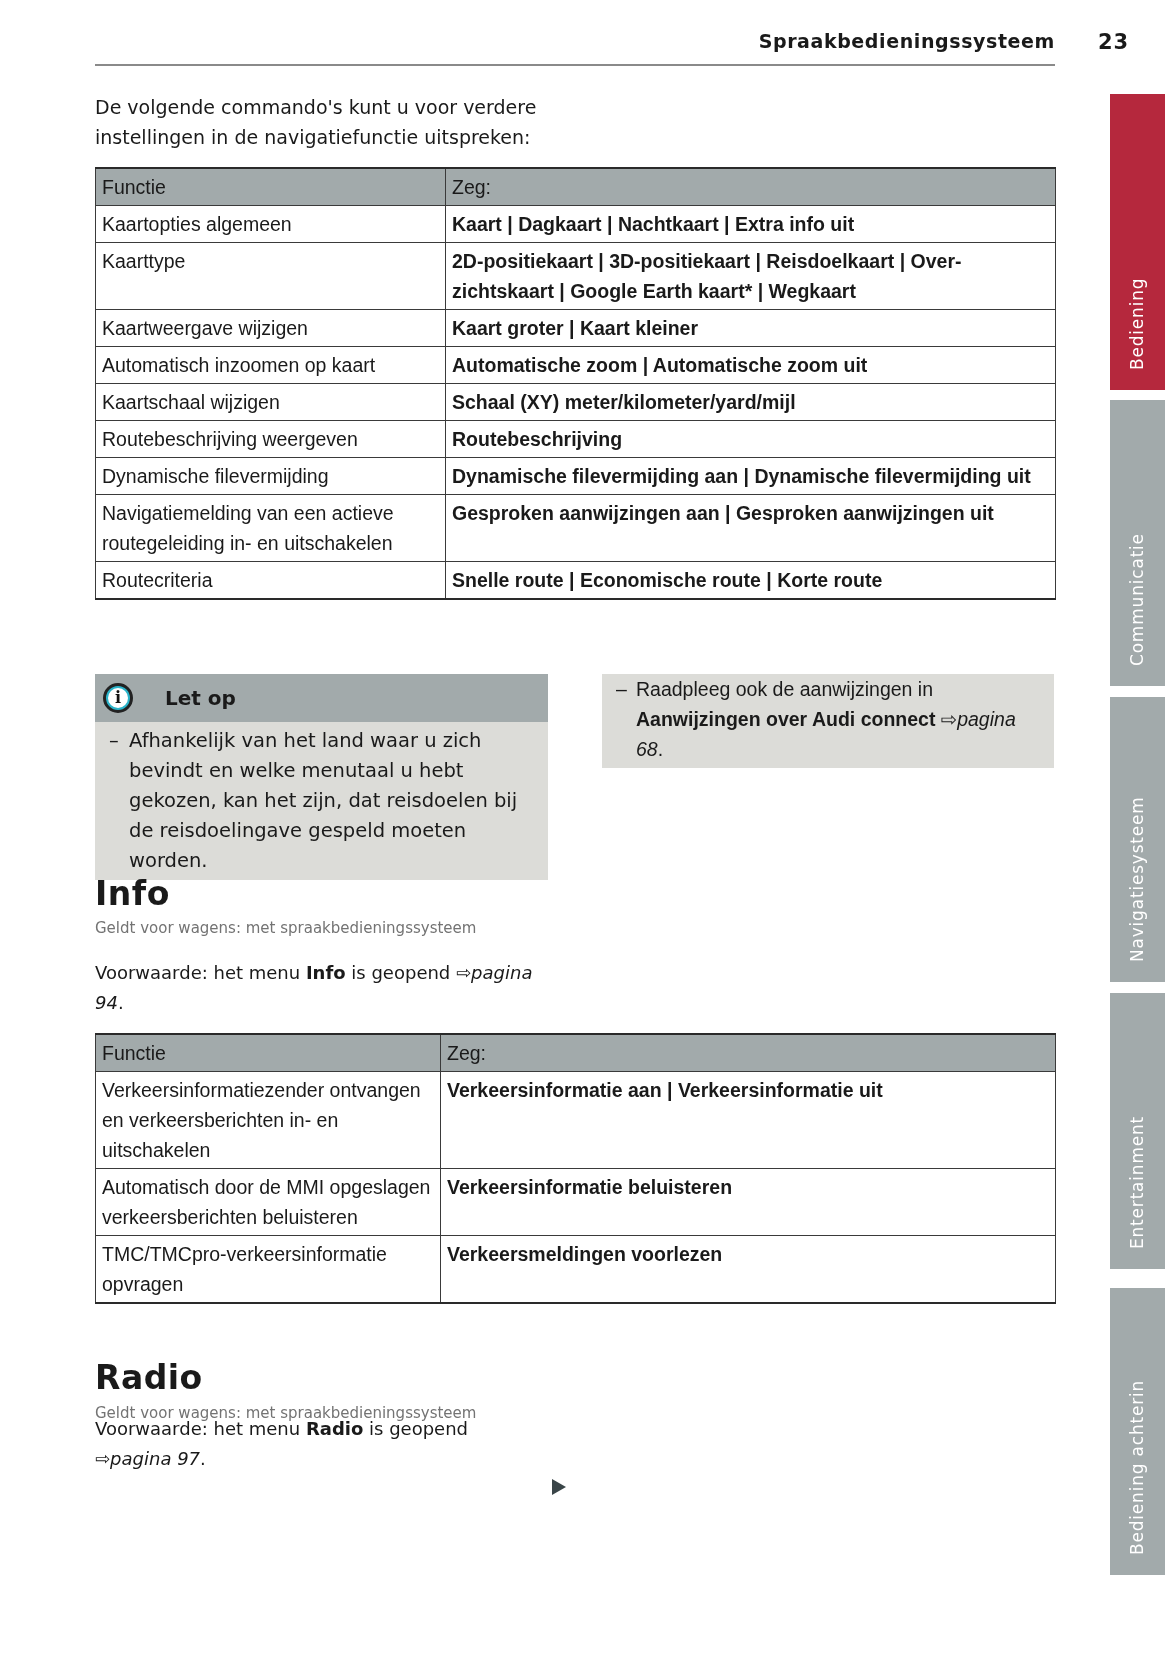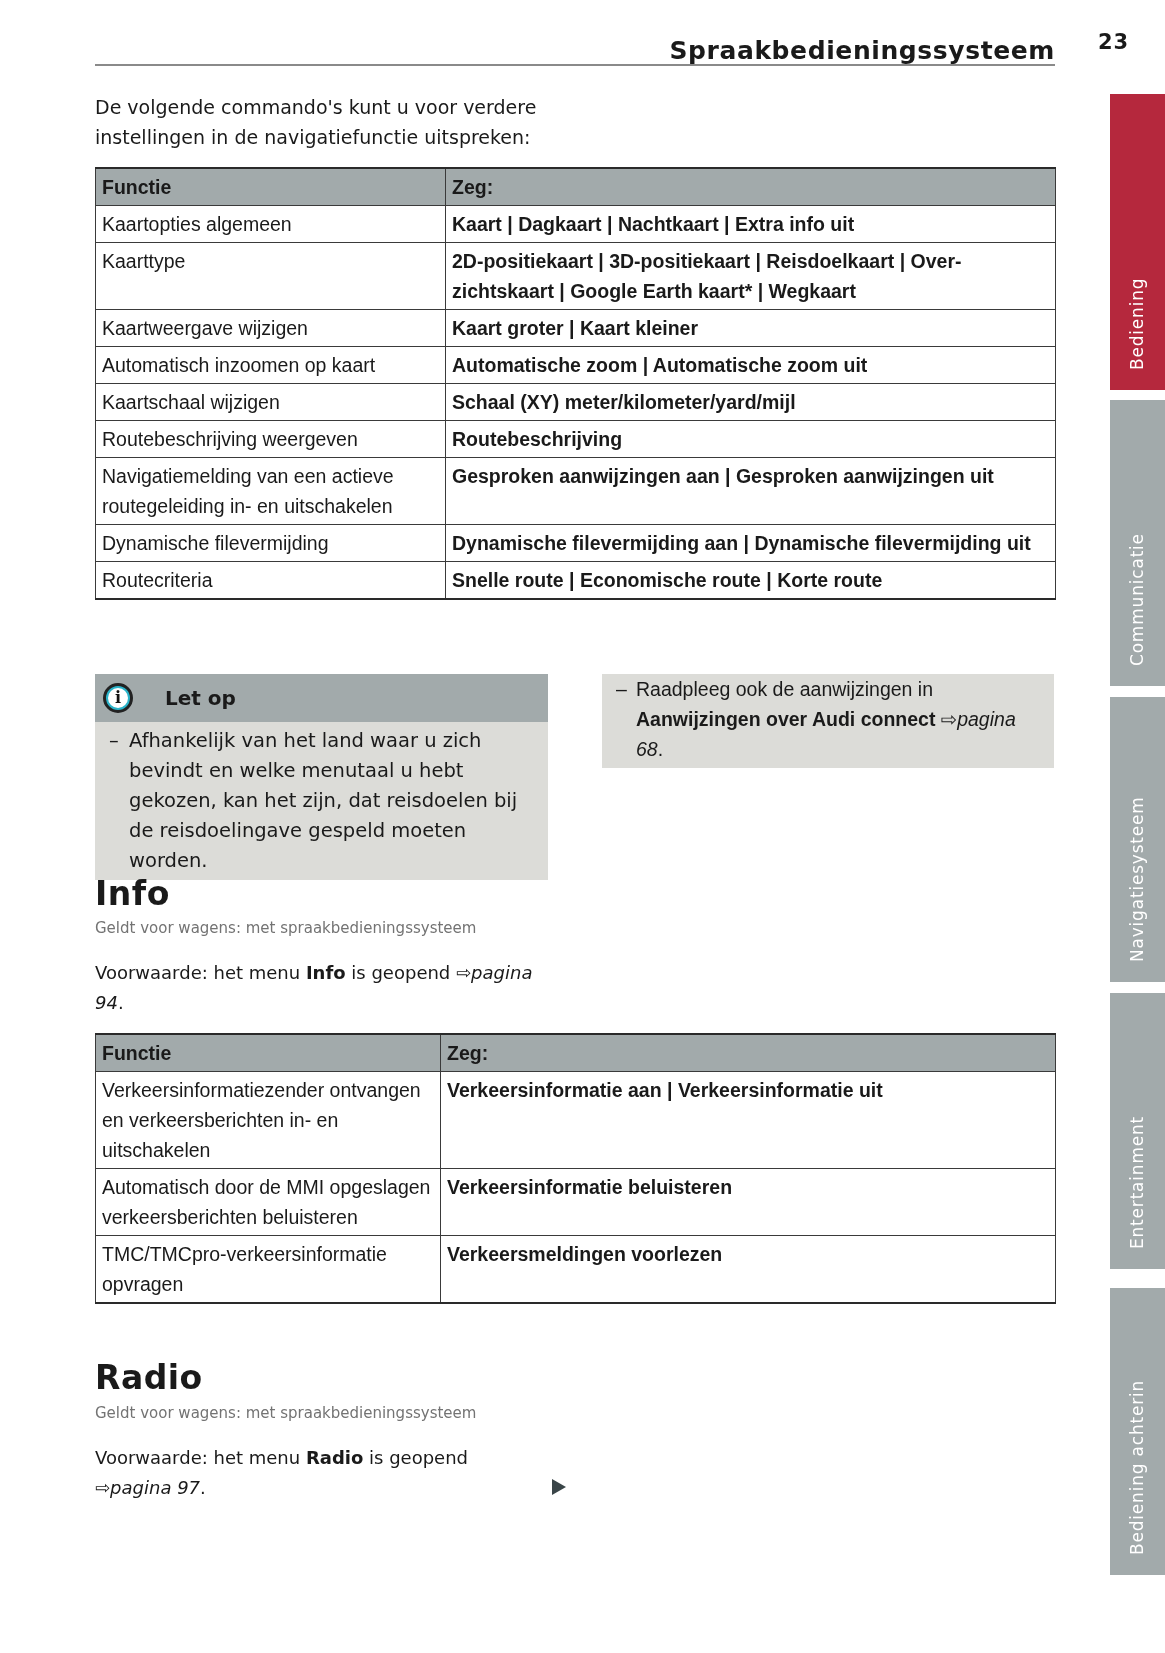--- a/index.html
+++ b/index.html
@@ -1,27 +1,27 @@
 <!DOCTYPE html>
 <html><head>
 <meta charset="utf-8">
 <style>
   html, body { margin: 0; padding: 0; }
   body {
     width: 1165px; height: 1653px; background: #ffffff; position: relative; overflow: hidden;
     font-family: "DejaVu Sans", sans-serif; color: #1a1a1a;
   }
   .header { position: absolute; left: 95px; top: 28px; width: 960px; height: 36px; border-bottom: 2px solid #8a8a8a; }
-  .header-title { position: absolute; right: 0; top: 8px; font-size: 25px; font-weight: bold; letter-spacing: 0.6px; margin-left: 8px; }
+  .header-title { position: absolute; right: 0; top: 2px; font-size: 19px; font-weight: bold; letter-spacing: 0.6px; margin-left: 8px; }
   .page-number { position: absolute; left: 1098px; top: 30px; font-size: 21px; font-weight: bold; letter-spacing: 1px; }
 
   .intro { position: absolute; left: 95px; top: 92px; width: 480px; font-size: 19px; line-height: 30px; }
 
   table.cmd { position: absolute; left: 95px; border-collapse: collapse; width: 961px; font-family: "Liberation Sans", sans-serif; font-size: 19.5px; }
-  table.cmd th { background: #a2aaab; text-align: left; font-weight: bold; padding: 3px 6px; height: 30px; border: 1px solid #3a3a3a; border-top: 2px solid #2a2a2a; margin-top: 48px; }
+  table.cmd th { background: #a2aaab; text-align: left; font-weight: normal; padding: 3px 6px; height: 30px; border: 1px solid #3a3a3a; border-top: 2px solid #2a2a2a; margin-top: 48px; }
   table.cmd td { vertical-align: top; padding: 3px 6px; line-height: 30px; border: 1px solid #3a3a3a; }
   table.cmd td.say { font-weight: bold; }
   table.cmd tr:last-child td { border-bottom: 2px solid #2a2a2a; }
   #nav-table { top: 167px; }
   #nav-table col.c1 { width: 350px; }
   #info-table { top: 1033px; }
   #info-table col.c1 { width: 345px; }
 
   .note-box { position: absolute; left: 95px; top: 674px; width: 453px; background: #dcdcd8; }
   .note-head { background: #a2aaab; height: 48px; display: flex; align-items: center; padding-left: 8px; }
@@ -87,26 +87,26 @@
       </tr>
     <tr>
         <td>Kaartschaal wijzigen</td>
         <td class="say">Schaal (XY) meter/kilometer/yard/mijl</td>
       </tr>
     <tr>
         <td>Routebeschrijving weergeven</td>
         <td class="say">Routebeschrijving</td>
       </tr>
     <tr>
+        <td>Dynamische filevermijding</td>
+        <td class="say">Dynamische filevermijding aan | Dynamische filevermijding uit</td>
+      </tr>
+    <tr>
         <td>Navigatiemelding van een actieve routegeleiding in- en uitschakelen</td>
         <td class="say">Gesproken aanwijzingen aan | Gesproken aanwijzingen uit</td>
-      </tr>
-    <tr>
-        <td>Dynamische filevermijding</td>
-        <td class="say">Dynamische filevermijding aan | Dynamische filevermijding uit</td>
       </tr>
     <tr>
         <td>Routecriteria</td>
         <td class="say">Snelle route | Economische route | Korte route</td>
       </tr>
   </tbody>
 </table>
 
 <div class="note-box">
   <div class="note-head">
@@ -161,21 +161,21 @@
       </tr>
     <tr>
         <td>TMC/TMCpro-verkeersinformatie opvragen</td>
         <td class="say">Verkeersmeldingen voorlezen</td>
       </tr>
   </tbody>
 </table>
 
 <div class="section-title" style="top:1358px;">Radio</div>
 <div class="applies" style="top:1404px;">Geldt voor wagens: met spraakbedieningssysteem</div>
-<div class="cond" style="top:1443px;">
+<div class="cond" style="top:1414px;">
   <span>Voorwaarde: het menu </span><span class="bold">Radio</span><span> is geopend</span><br>
   <span>⇨</span><span class="ital">pagina 97</span><span>.</span>
 </div>
 <div class="continue-arrow"></div>
 
 <div class="sidetab active" style="top:94px;height:296px;">
   <div class="lbl" style="bottom:20px;">
       <span>Bediening</span>
     </div>
 </div>

